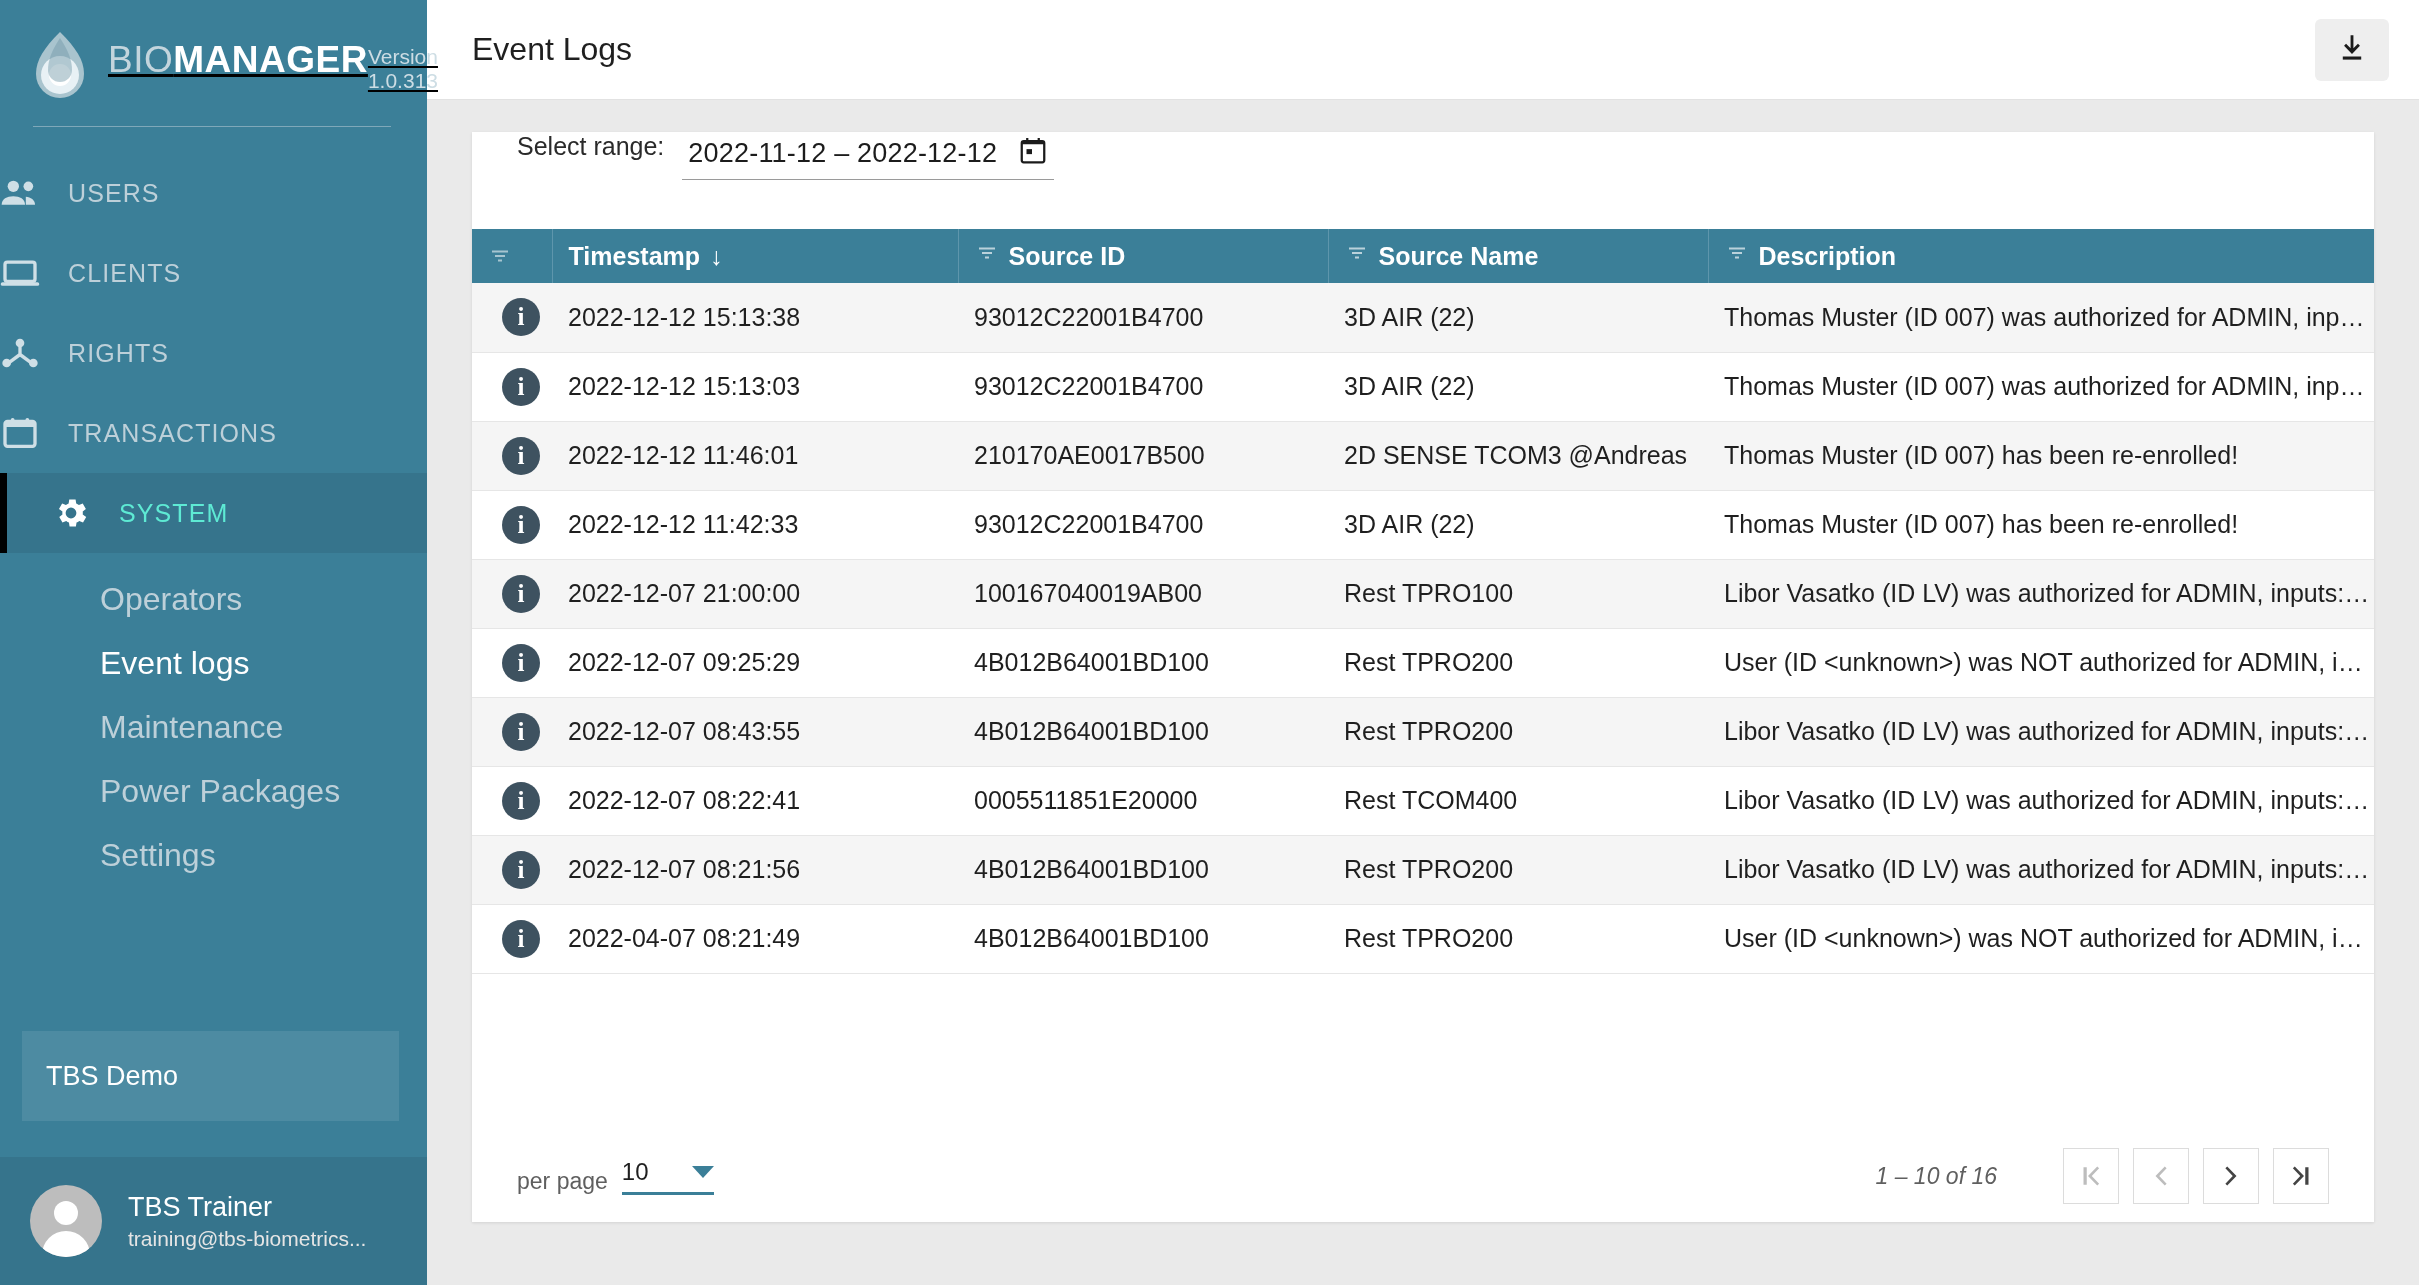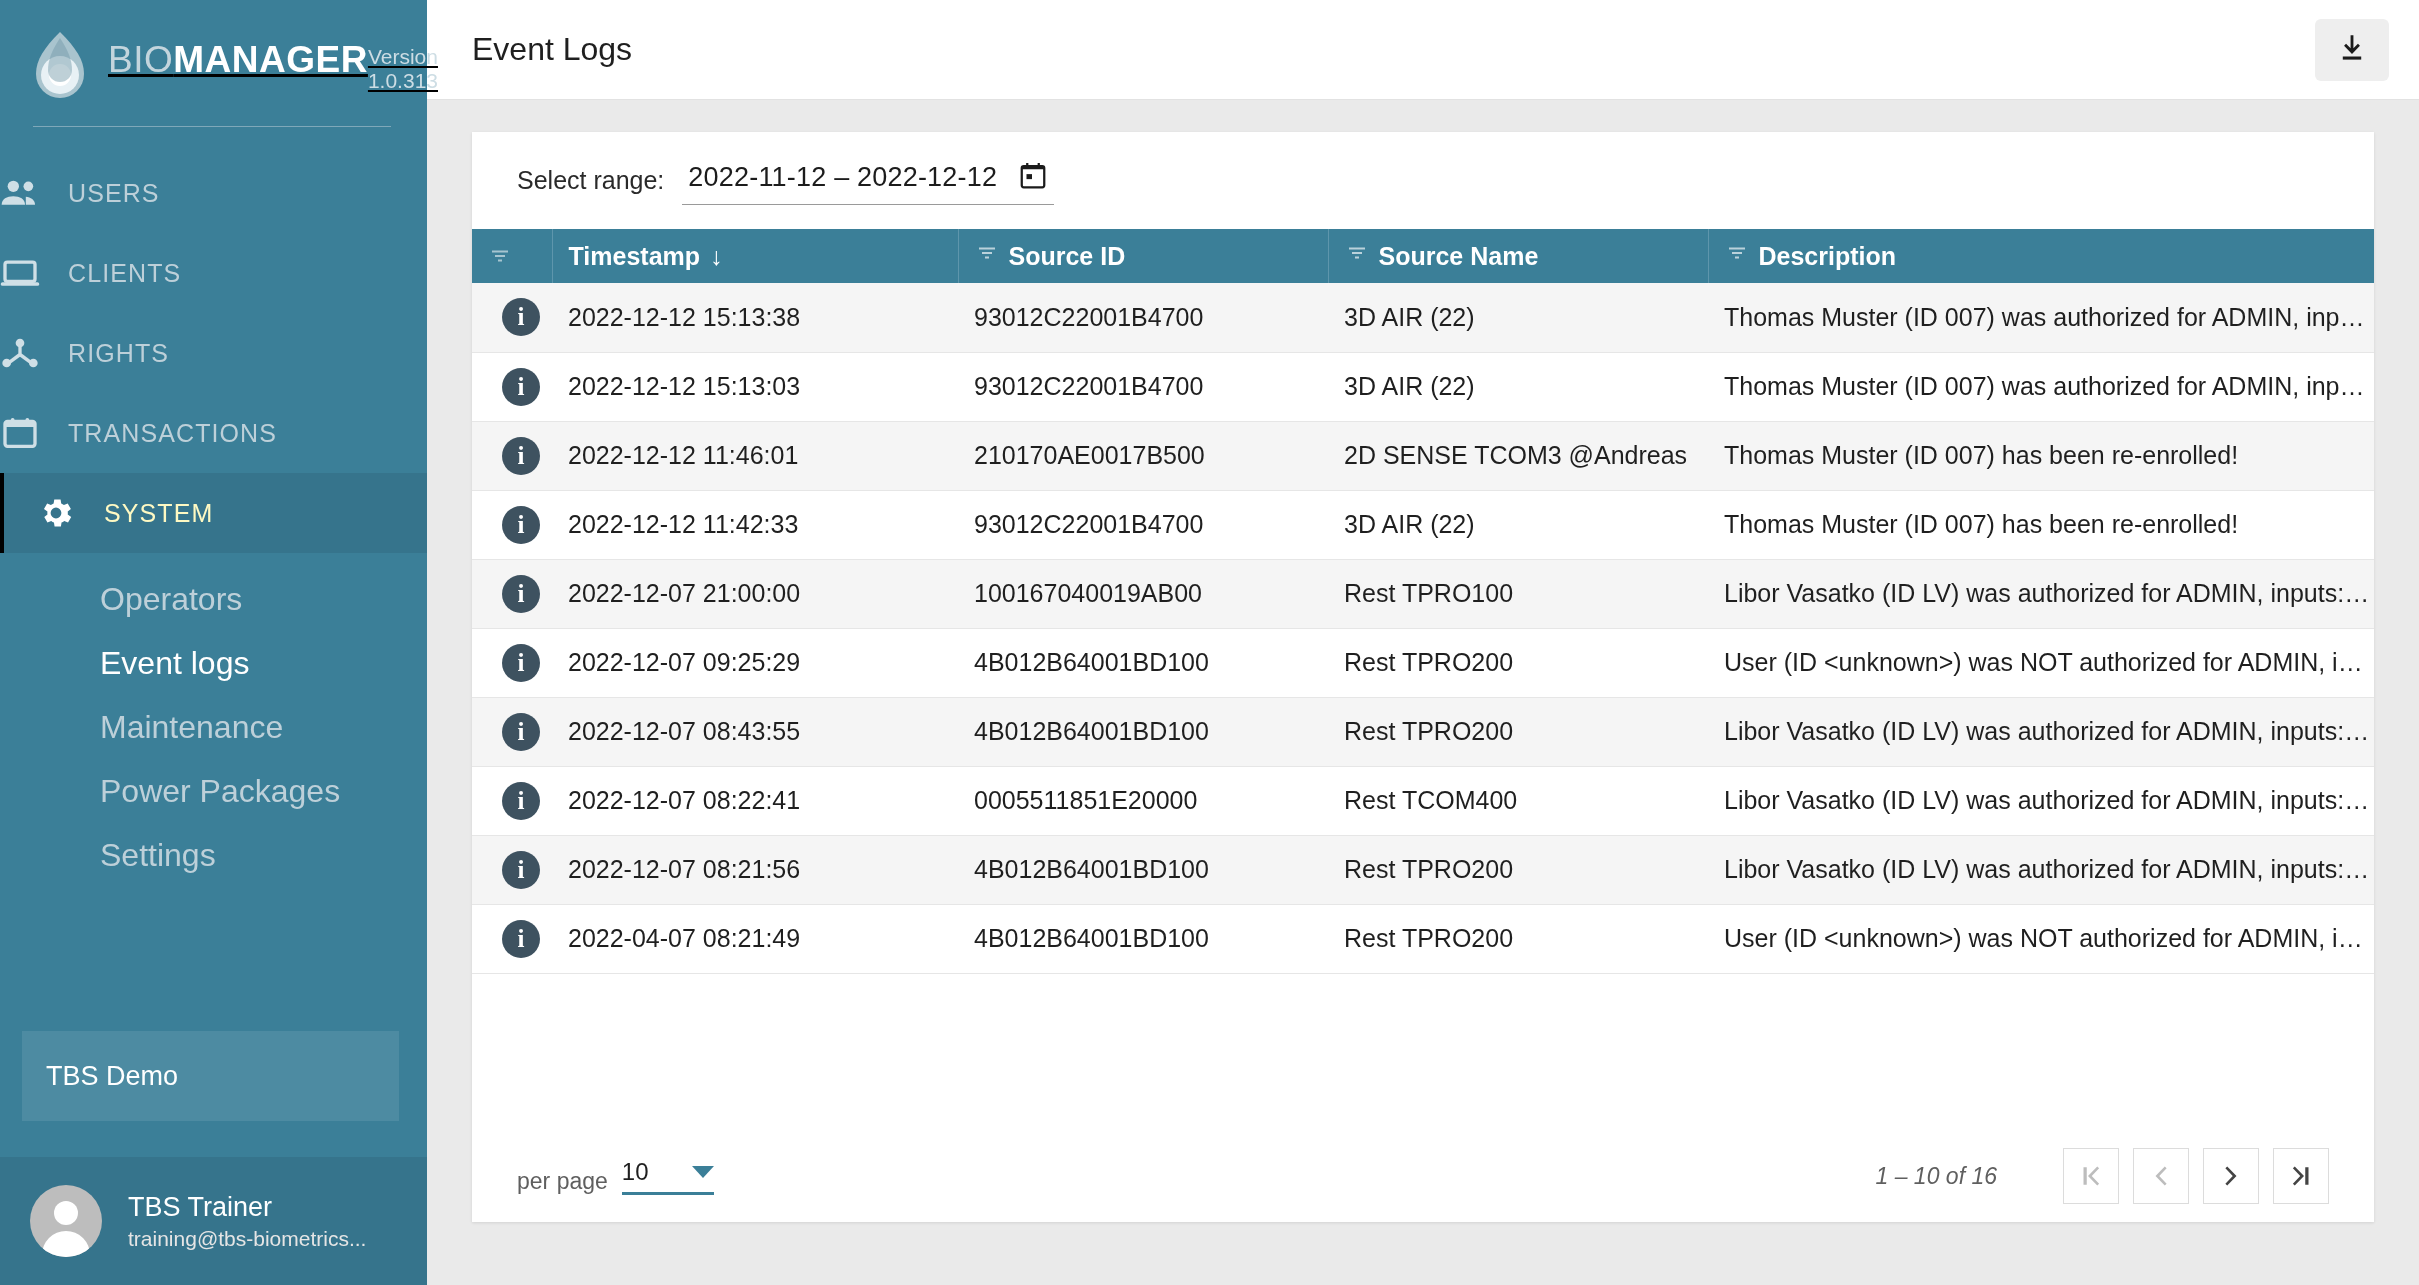--- a/index.html
+++ b/index.html
@@ -73,23 +73,23 @@
   .nav-item .nav-icon {
     width: 46px;
     flex: 0 0 46px;
     margin-right: 22px;
     display: flex;
     align-items: center;
     justify-content: flex-start;
   }
   .nav-item.active {
     background: #36748c;
-    color: #fef9c3;
-    border-left: 4px solid #000000;
-    padding-left: 32px;
+    color: #5eead4;
+    border-left: 7px solid #000000;
+    padding-left: 44px;
   }
   .nav-item.active .nav-icon svg { fill: #ffffff; }
   .nav-item svg { fill: #cfdfe6; }
 
   .subnav { background: #3b7f98; padding: 14px 0 26px 0; }
   .subnav-item {
     height: 64px;
     display: flex;
     align-items: center;
     padding-left: 100px;
@@ -182,21 +182,21 @@
     background: #ffffff;
     height: 1090px;
     display: flex;
     flex-direction: column;
     box-shadow: 0 1px 3px rgba(0,0,0,0.10);
   }
 
   .range-bar {
     height: 97px;
     display: flex;
-    align-items: center;
+    align-items: flex-start;
     padding-left: 45px;
     flex: 0 0 97px;
   }
   .range-label { font-size: 25px; color: #2a2a2a; margin-right: 18px; }
   .range-field {
     display: flex;
     align-items: center;
     justify-content: space-between;
     border-bottom: 1px solid #9a9a9a;
     width: 372px;

